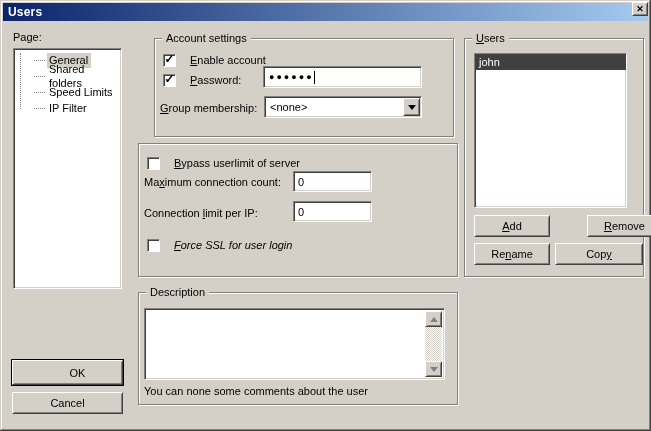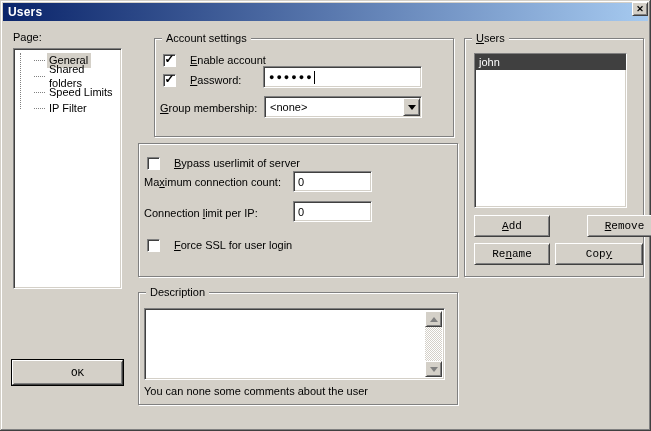--- a/index.html
+++ b/index.html
@@ -27,21 +27,21 @@
   
   .sunken {
     background:#fff; border:1px solid; border-color:#808080 #ffffff #ffffff #808080;
     box-shadow: inset 1px 1px 0 #404040, inset -1px -1px 0 #d4d0c8;
   }
   .btn {
     position:absolute; background:#d4d0c8;
     border:1px solid; border-color:#ffffff #404040 #404040 #ffffff;
     box-shadow: inset 1px 1px 0 #d4d0c8, inset -1px -1px 0 #808080;
     display:flex; align-items:center; justify-content:center;
-    font-family:Liberation Mono, monospace; font-size:11px; cursor:default;
+    font-family:Liberation Sans, sans-serif; font-size:11px; cursor:default;
   }
   .btn-default { box-shadow: 0 0 0 1px #000, inset 1px 1px 0 #d4d0c8, inset -1px -1px 0 #808080; }
   .groupbox {
     position:absolute; border:1px solid #808080;
     box-shadow: 1px 1px 0 #ffffff, inset 1px 1px 0 #ffffff;
   }
   .group-caption {
     position:absolute; top:-8px; left:7px; background:#d4d0c8; padding:0 4px;
     font-size:11px; line-height:14px;
   }
@@ -134,20 +134,23 @@
     </div>
     <div class="tree-row">
       <span class="tree-conn"></span>
       <span class="tree-label">IP Filter</span>
     </div>
   </div>
 
   <div class="btn btn-default" style="left:12px; top:360px; width:111px; height:25px;padding-left:20px;">
     <span>OK</span>
   </div>
+  <div class="btn" style="left:12px; top:392px; width:111px; height:22px;">
+    <span>Cancel</span>
+  </div>
 
   <div class="groupbox" style="left:154px; top:38px; width:300px; height:99px;">
     <span class="group-caption">Account settings</span>
 
     <div class="chkrow" style="left:8px; top:14px;">
       <span class="chk checked"></span>
       <span><u>E</u>nable account</span>
     </div>
 
     <div class="chkrow" style="left:8px; top:34px;">
@@ -174,21 +177,21 @@
       <span class="chk"></span>
       <span><u>B</u>ypass userlimit of server</span>
     </div>
 
     <div class="label" style="left:5px; top:32px;">Ma<u>x</u>imum connection count:</div>
     <input class="field" style="left: 154px; top: 27px; width: 79px; height: 21px;" value="0">
 
     <div class="label" style="left:5px; top:63px;">Connection <u>l</u>imit per IP:</div>
     <input class="field" style="left: 154px; top: 57px; width: 79px; height: 21px;" value="0">
 
-    <div class="chkrow" style="left:8px; top:94px;">
+    <div class="chkrow" style="left:8px; top:94px;font-style:italic;">
       <span class="chk"></span>
       <span><u>F</u>orce SSL for user login</span>
     </div>
   </div>
 
   <div class="groupbox" style="left:138px; top:292px; width:320px; height:113px;">
     <span class="group-caption">Description</span>
 
     <div class="textarea sunken" style="left:5px; top:15px; width:301px; height:72px;">
       <span></span>

